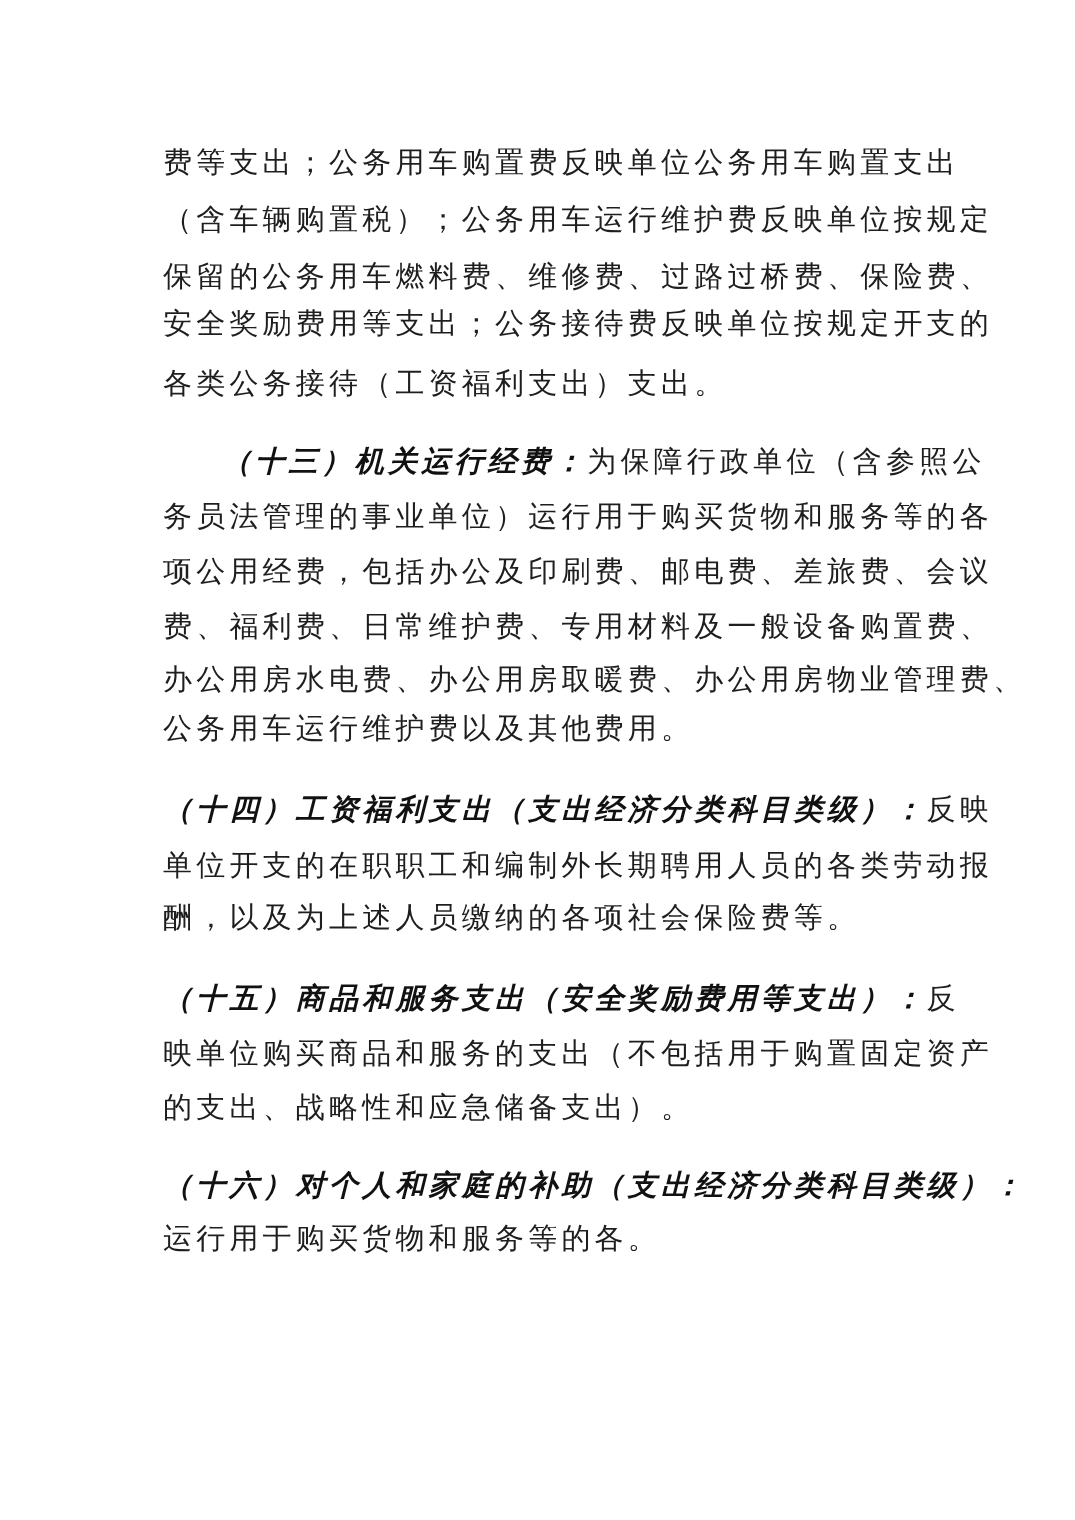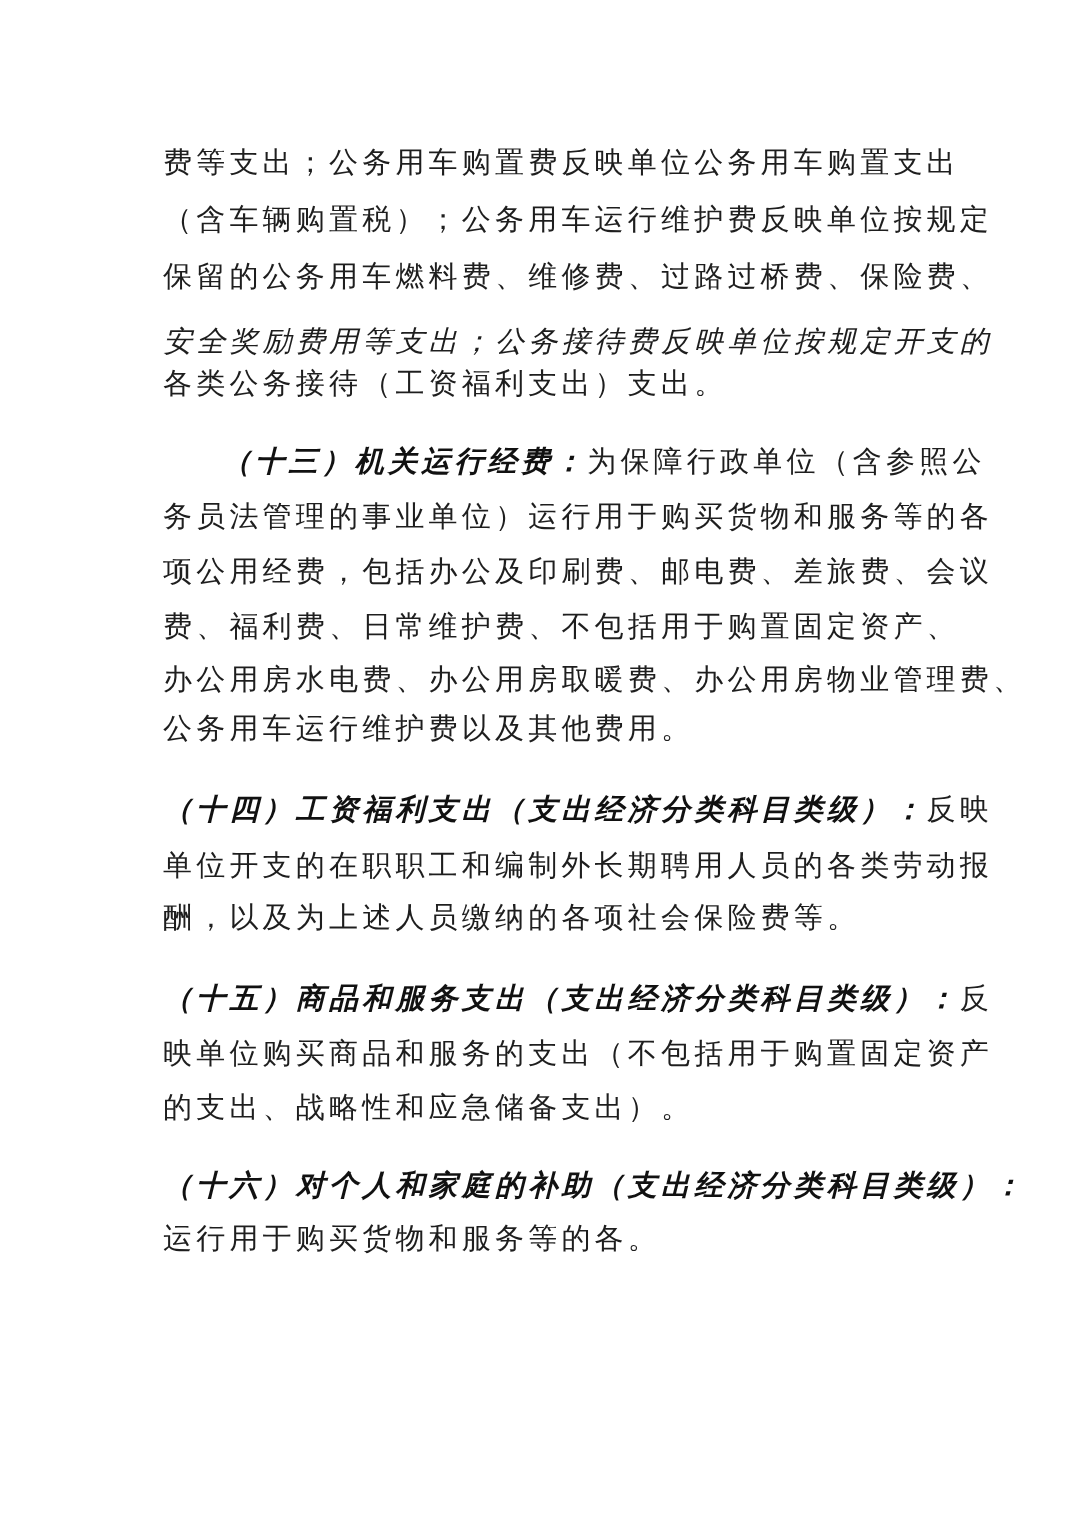--- a/index.html
+++ b/index.html
@@ -42,46 +42,46 @@
   </style>
 </head>
 <body>
 
 <div class="page">
 
   <div>
     <div class="line" style="top:145px;">费等支出；公务用车购置费反映单位公务用车购置支出</div>
     <div class="line" style="top:202px;">（含车辆购置税）；公务用车运行维护费反映单位按规定</div>
     <div class="line" style="top:259px;">保留的公务用车燃料费、维修费、过路过桥费、保险费、</div>
-    <div class="line" style="top:324px;font-style:italic;">安全奖励费用等支出；公务接待费反映单位按规定开支的</div>
+    <div class="line" style="top:306px;">安全奖励费用等支出；公务接待费反映单位按规定开支的</div>
     <div class="line" style="top:366px;">各类公务接待（工资福利支出）支出。</div>
   </div>
 
   <div>
     <div class="line indent" style="top:444px;">
       <span class="bold">（十三）机关运行经费：</span><span>为保障行政单位（含参照公</span>
     </div>
     <div class="line" style="top:499px;">务员法管理的事业单位）运行用于购买货物和服务等的各</div>
     <div class="line" style="top:554px;">项公用经费，包括办公及印刷费、邮电费、差旅费、会议</div>
-    <div class="line" style="top:609px;">费、福利费、日常维护费、不包括用于购置固定资产、</div>
+    <div class="line" style="top:609px;">费、福利费、日常维护费、专用材料及一般设备购置费、</div>
     <div class="line" style="top:662px;">办公用房水电费、办公用房取暖费、办公用房物业管理费、</div>
     <div class="line" style="top:711px;">公务用车运行维护费以及其他费用。</div>
   </div>
 
   <div>
     <div class="line" style="top:792px;">
       <span class="bold">（十四）工资福利支出（支出经济分类科目类级）：</span><span>反映</span>
     </div>
     <div class="line" style="top:848px;text-align:center;">单位开支的在职职工和编制外长期聘用人员的各类劳动报</div>
     <div class="line" style="top:900px;">酬，以及为上述人员缴纳的各项社会保险费等。</div>
   </div>
 
   <div>
     <div class="line" style="top:981px;">
-      <span class="bold">（十五）商品和服务支出（支出经济分类科目类级）：</span><span>反</span>
+      <span class="bold">（十五）商品和服务支出（安全奖励费用等支出）：</span><span>反</span>
     </div>
     <div class="line" style="top:1036px;">映单位购买商品和服务的支出（不包括用于购置固定资产</div>
     <div class="line" style="top:1090px;">的支出、战略性和应急储备支出）。</div>
   </div>
 
   <div>
     <div class="line" style="top:1168px;">
       <span class="bold">（十六）对个人和家庭的补助（支出经济分类科目类级）：</span><span></span>
     </div>
     <div class="line" style="top:1221px;">运行用于购买货物和服务等的各。</div>

